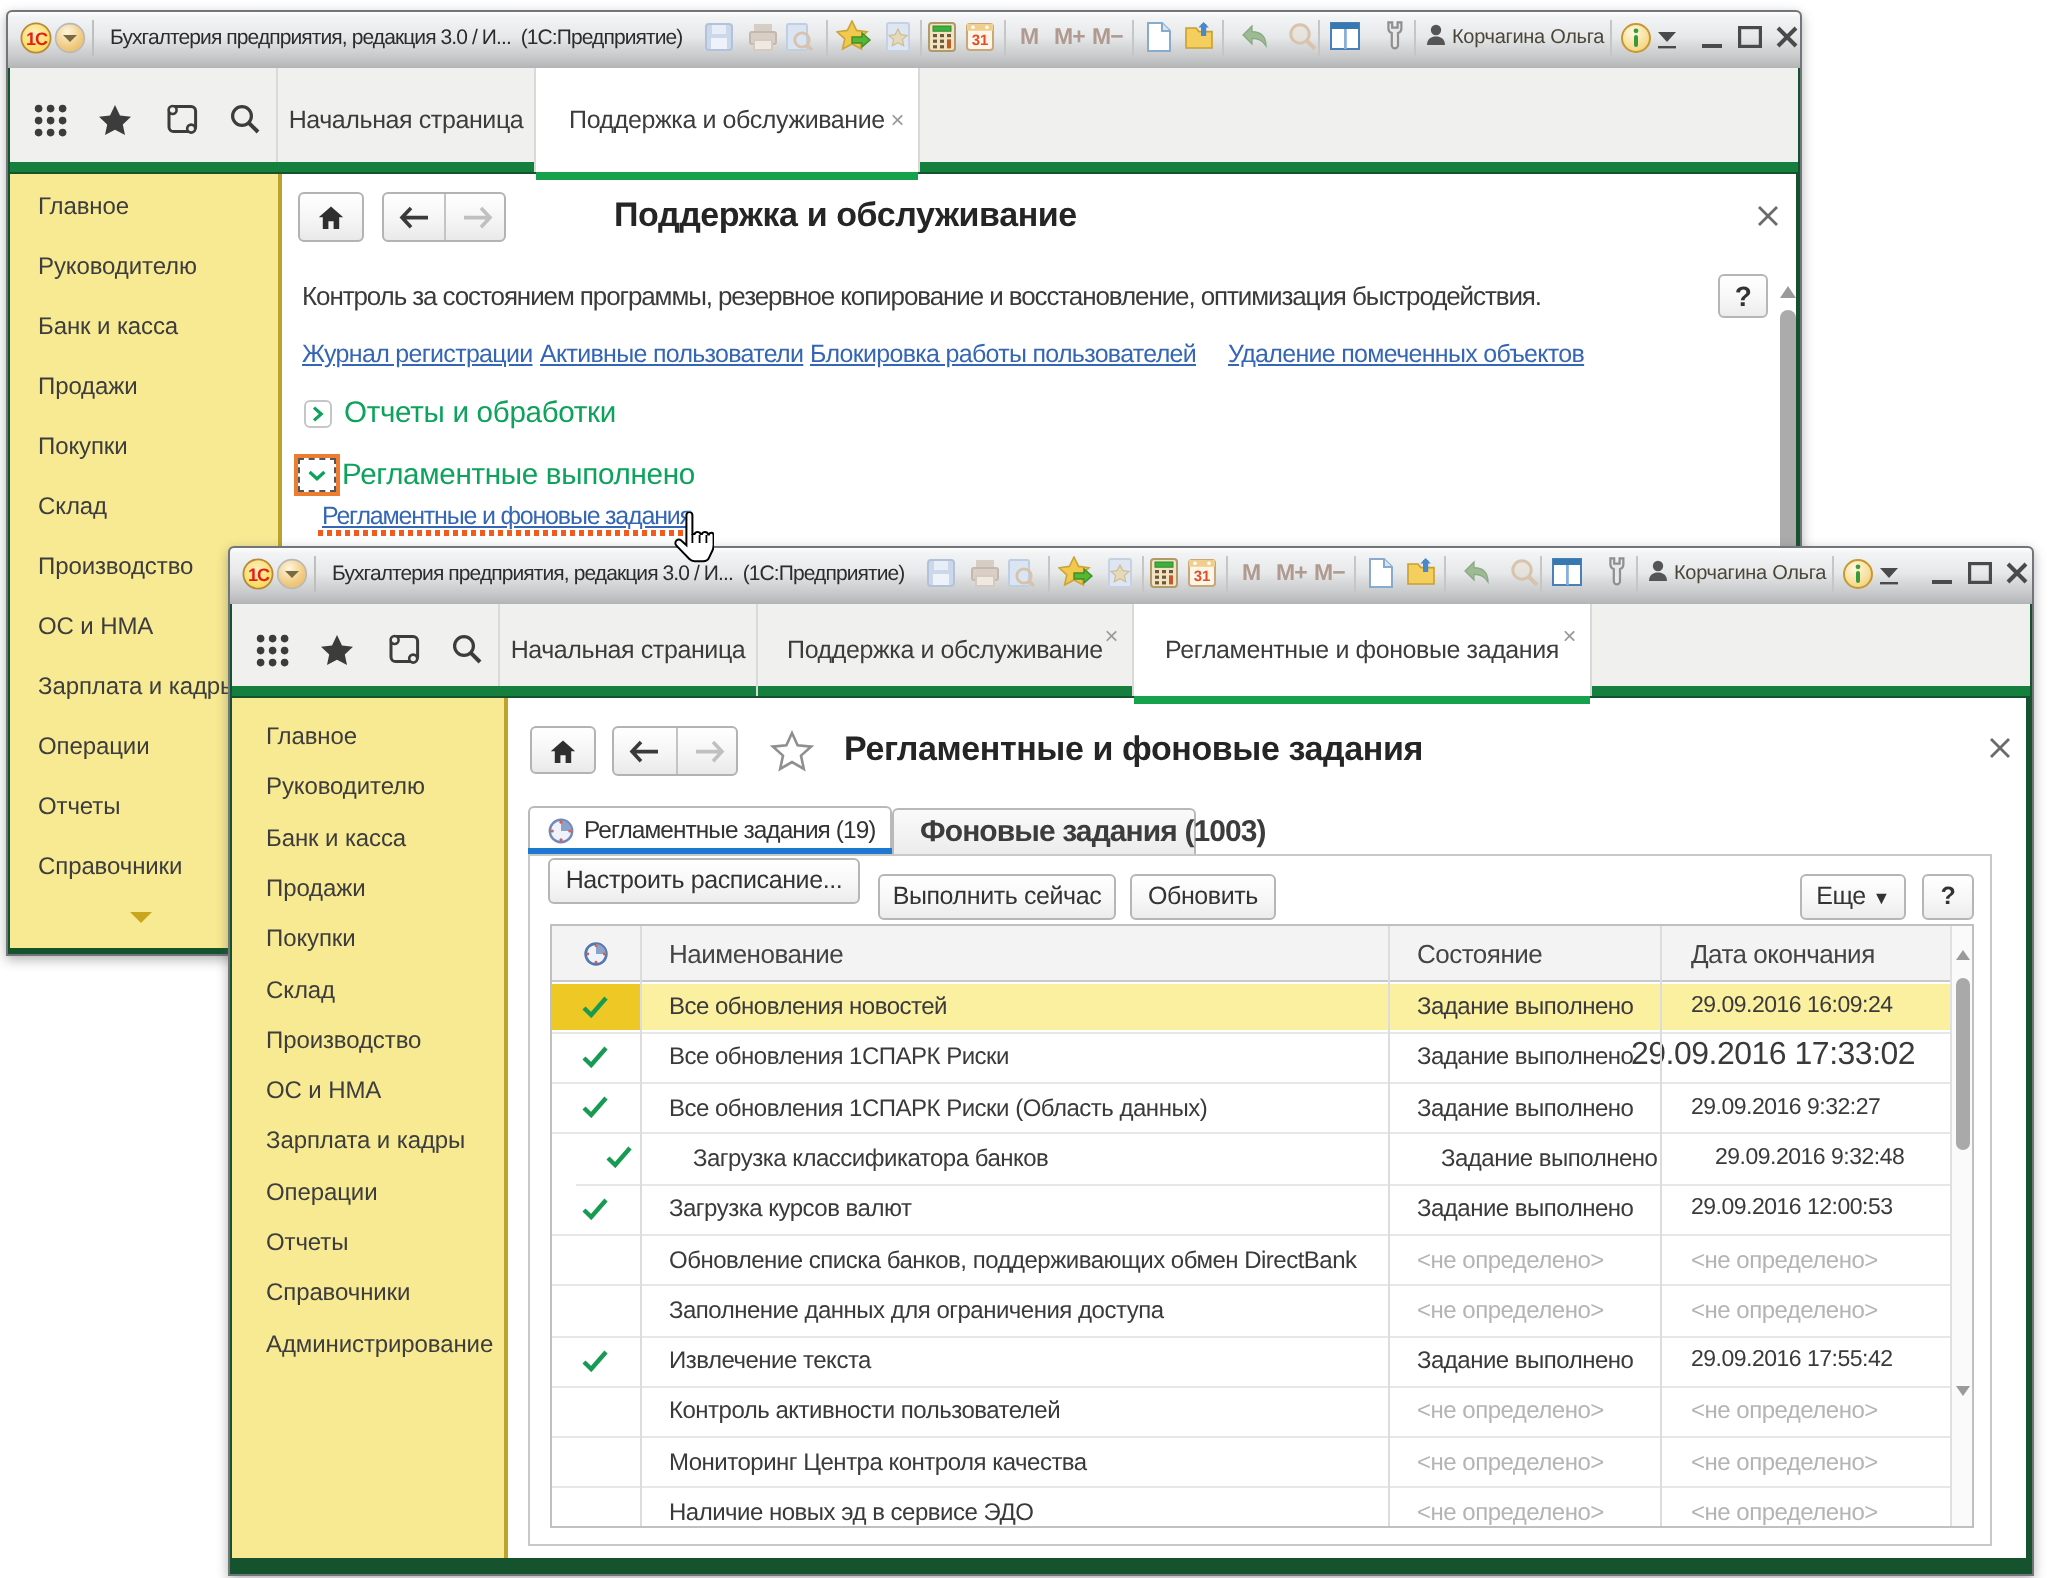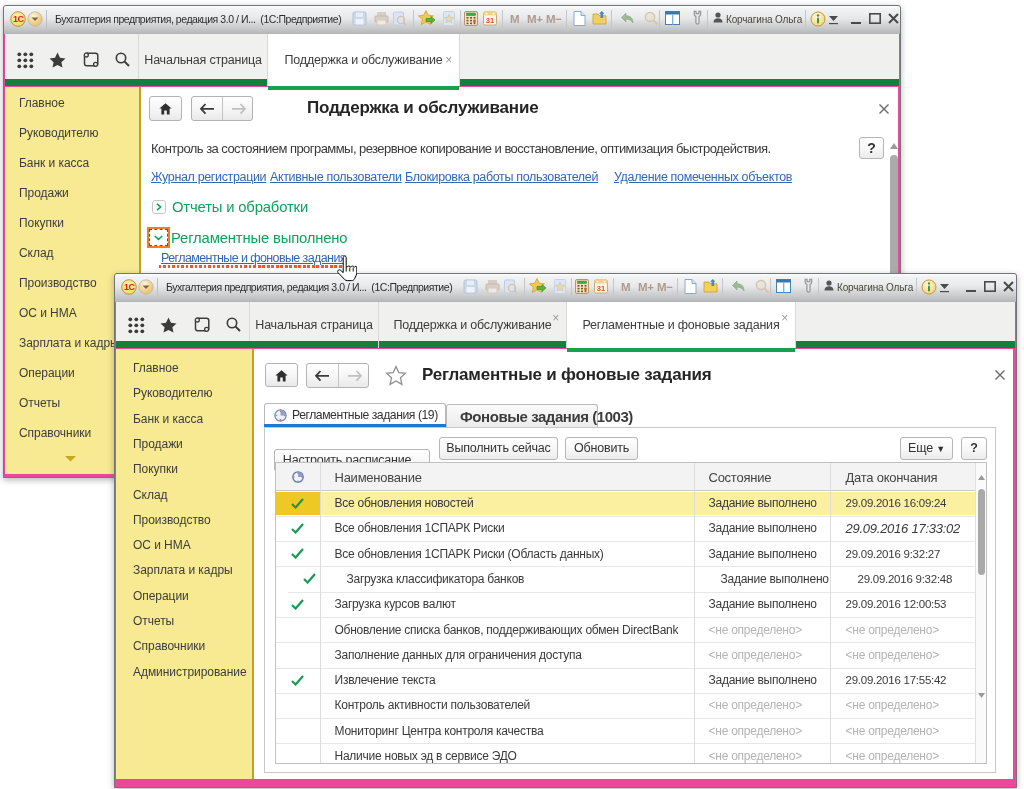--- a/index.html
+++ b/index.html
@@ -1,22 +1,22 @@
 <!DOCTYPE html>
 <html><head>
 <meta charset="utf-8">
 <style>
 * { margin:0; padding:0; box-sizing:border-box; }
 html,body { width:1024px; height:789px; background:#ffffff; font-family:"Liberation Sans",sans-serif; overflow:hidden; }
 #stage { position:relative; width:1024px; height:789px; }
 .abs { position:absolute; }
-.win { position:absolute; isolation:isolate; border:1px solid #72757a; border-radius:3px 3px 0 0; background:#ec4899; box-shadow:0 2px 6px rgba(90,90,90,0.45);padding-left:12px; }
+.win { position:absolute; isolation:isolate; border:1px solid #72757a; border-radius:3px 3px 0 0; background:#14532d; box-shadow:0 2px 6px rgba(90,90,90,0.45);padding-left:12px; }
 .titlebar { position:absolute; left:0; top:0; right:0; height:28px; border-radius:2px 2px 0 0;
   background:linear-gradient(#fdfdfd 0%,#f2f3f4 10%,#e6e8e9 45%,#d9dbdc 58%,#c9cbcd 78%,#b9bbbd 94%,#b1b3b5 100%); }
-.tabbar { position:absolute; left:1px; right:1px; background:#f0f0ef; border-bottom:7px solid #15803d; z-index:3; }
+.tabbar { position:absolute; left:1px; right:1px; background:#f0f0ef; border-bottom:5px solid #15803d; z-index:3; }
 .wbody { position:absolute; left:1px; background:#ffffff; z-index:2; }
 .sidebar { position:absolute; left:0; top:0; bottom:0; background:#f7ea92; }
 .sbedge { position:absolute; top:0; bottom:0; width:2px; background:#bda22e; }
 .sbitem { position:absolute; left:14px; font-size:12px; letter-spacing:-0.05px; color:#3d3d3d; white-space:nowrap; transform:translateY(-50%); }
 .ttext { position:absolute; font-size:10.5px; letter-spacing:-0.4px; color:#2c2c2c; white-space:nowrap; transform:translateY(-50%); top:13px; }
 .tbtab { position:absolute; top:0; font-size:12.5px; letter-spacing:-0.2px; color:#3c3c3c; }
 .navbtn { position:absolute; border:1px solid #b3b3b3; border-radius:3px; background:linear-gradient(#ffffff,#f4f4f4 60%,#e9e9e9); }
 .btn { position:absolute; border:1px solid #b6b6b6; border-radius:3px; background:linear-gradient(#ffffff,#f7f7f7 55%,#ececec); font-size:12.5px; letter-spacing:-0.2px; color:#333; text-align:center; }
 .formtitle { position:absolute; font-size:17px; letter-spacing:-0.2px; font-weight:bold; color:#252525; white-space:nowrap; transform:translateY(-50%); }
 .link { position:absolute; font-size:12.5px; letter-spacing:-0.35px; color:#3566b5; text-decoration:underline; white-space:nowrap; transform:translateY(-50%); }
@@ -500,21 +500,21 @@
       </svg>
       <div class="txt" style="left:27px; top:11px; font-size:12.2px; letter-spacing:-0.45px; color:#333;">Регламентные задания (19)</div>
       <div style="position:absolute; left:-1px; right:-1px; bottom:0; height:3px; background:#1e78d2;"></div>
     </div>
     <div class="abs" style="left:330px; top:55px; width:152px; height:23px; background:linear-gradient(#fafafa,#ececec); border:1px solid #b9b9b9; border-bottom:none; border-radius:3px 3px 0 0;">
       <div class="txt" style="left:13px; top:11px; font-size:15px; letter-spacing:-0.45px; color:#3c3c3c;font-weight:bold;">Фоновые задания (1003)</div>
     </div>
 
     <div class="abs" style="left:148px; top:78px; width:732px; height:346px; border:1px solid #c8c8c8; background:#fff;"></div>
 
-    <div class="btn" style="left:158px; top:100px; width:156px; height:23px; line-height:21px;">Настроить расписание...</div>
+    <div class="btn" style="left:158px; top:80px; width:156px; height:23px; line-height:21px;">Настроить расписание...</div>
     <div class="btn" style="left:323px; top:88px; width:119px; height:23px; line-height:21px;">Выполнить сейчас</div>
     <div class="btn" style="left:449px; top:88px; width:73px; height:23px; line-height:21px;">Обновить</div>
     <div class="btn" style="left:784px; top:88px; width:53px; height:23px; line-height:21px;">Еще <span style="font-size:9px;">▼</span></div>
     <div class="btn" style="left:845px; top:88px; width:26px; height:23px; line-height:21px; font-weight:bold;">?</div>
 
     <div class="abs" id="w2table" style="left:158.5px; top:113px; width:712px; height:302px; border:1px solid #c0c0c0; background:#fff; overflow:hidden;">
           <div style="position: absolute; left: 0px; top: 0px; right: 0px; height: 28px; background: rgb(243, 243, 243); border-bottom: 1px solid rgb(201, 201, 201);">
             <svg width="12" height="12" viewBox="0 0 12 12" style="position: absolute; left: 16px; top: 8px;">
               <circle cx="6" cy="6" r="5.2" fill="#eef2fa" stroke="#5577ad" stroke-width="1.3"></circle>
               <path d="M6 6 L6 1 A5 5 0 0 1 11 6 Z" fill="#8ba3c9"></path>
@@ -537,21 +537,21 @@
             <div class="cell" style="left: 433px; top: 11.5px;">Задание выполнено</div>
             <div class="cell" style="left: 570px; top: 11.5px; font-size: 11.5px; letter-spacing: -0.25px;">29.09.2016 16:09:24</div>
             <div style="position: absolute; left: 0px; right: 0px; bottom: 0px; height: 1px; background: rgb(231, 231, 231);"></div>
           </div>
           <div style="position: absolute; left: 0px; top: 53.8px; width: 700.5px; height: 25.3px;">
             <svg width="13" height="11" viewBox="0 0 13 11" style="position: absolute; left: 15px; top: 6px;">
               <path d="M1 6 L4.6 9.5 L12 1" stroke="#179a52" stroke-width="2.2" fill="none"></path>
             </svg>
             <div class="cell" style="left: 59px; top: 11.5px;">Все обновления 1СПАРК Риски</div>
             <div class="cell" style="left: 433px; top: 11.5px;">Задание выполнено</div>
-            <div class="cell" style="left: 570px; top: 11.5px; font-size: 13px; letter-spacing: -0.25px; font-style: italic;">29.09.2016 17:33:02</div>
+            <div class="cell" style="left: 540px; top: 11.5px; font-size: 16px; letter-spacing: -0.25px;">29.09.2016 17:33:02</div>
             <div style="position: absolute; left: 0px; right: 0px; bottom: 0px; height: 1px; background: rgb(231, 231, 231);"></div>
           </div>
           <div style="position: absolute; left: 0px; top: 79.1px; width: 700.5px; height: 25.3px; text-align: right;">
             <svg width="13" height="11" viewBox="0 0 13 11" style="position: absolute; left: 15px; top: 6px;">
               <path d="M1 6 L4.6 9.5 L12 1" stroke="#179a52" stroke-width="2.2" fill="none"></path>
             </svg>
             <div class="cell" style="left: 59px; top: 11.5px;">Все обновления 1СПАРК Риски (Область данных)</div>
             <div class="cell" style="left: 433px; top: 11.5px;">Задание выполнено</div>
             <div class="cell" style="left: 570px; top: 11.5px; font-size: 11.5px; letter-spacing: -0.25px;">29.09.2016 9:32:27</div>
             <div style="position: absolute; left: 0px; right: 0px; bottom: 0px; height: 1px; background: rgb(231, 231, 231);"></div>

